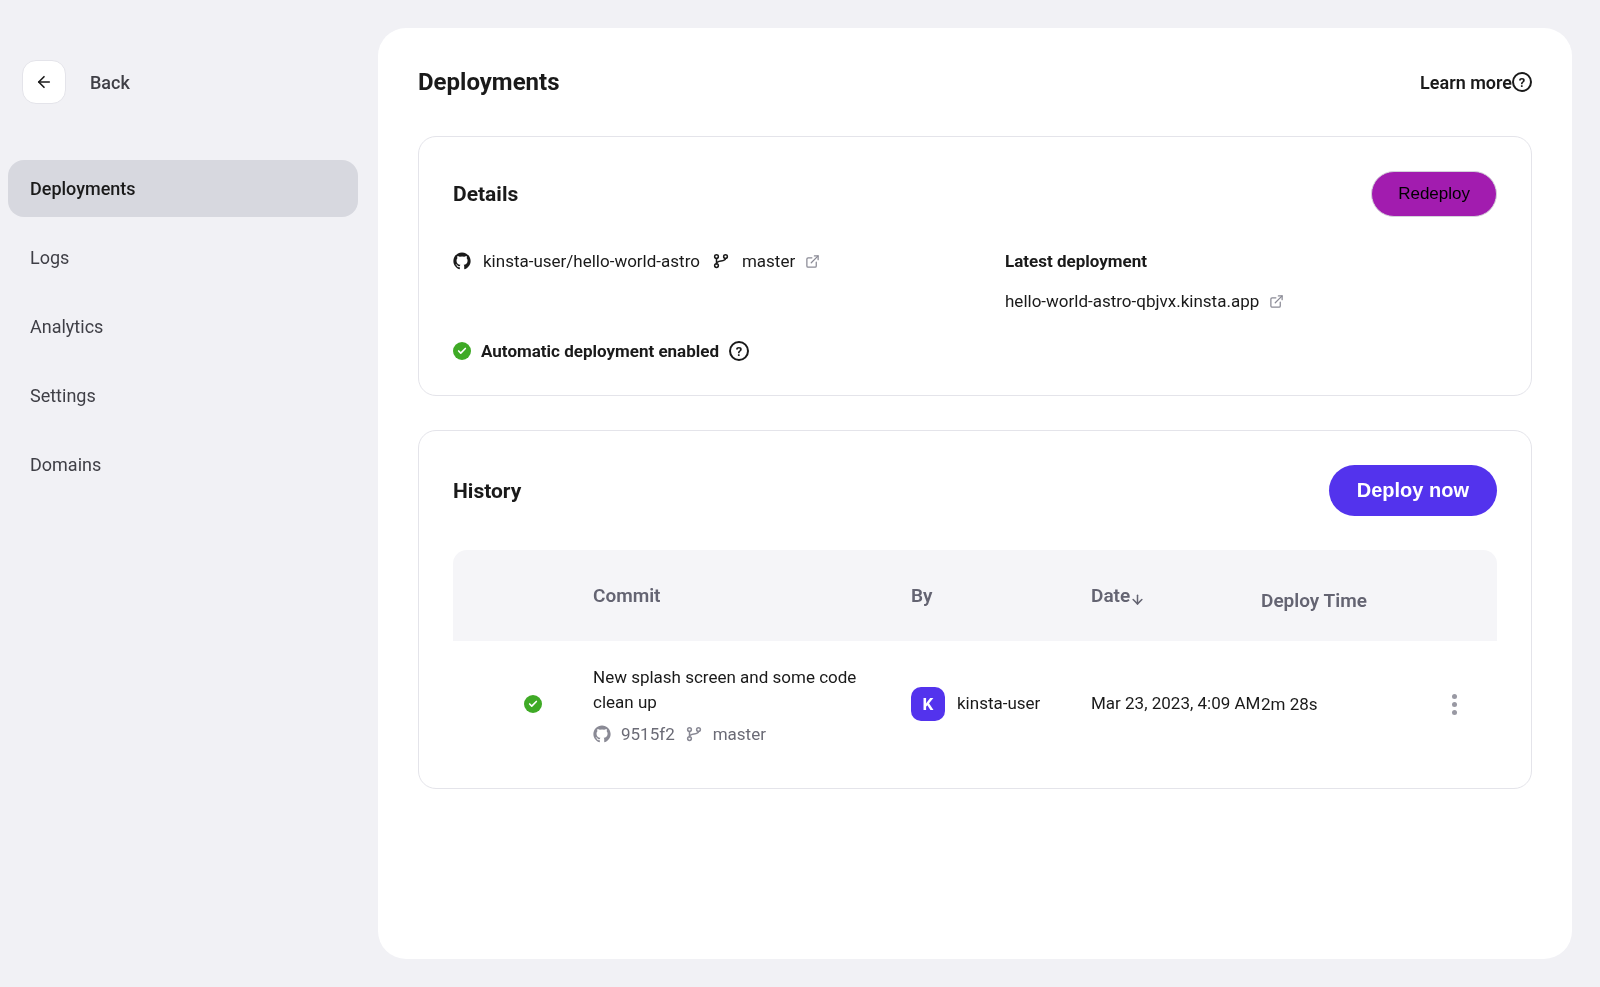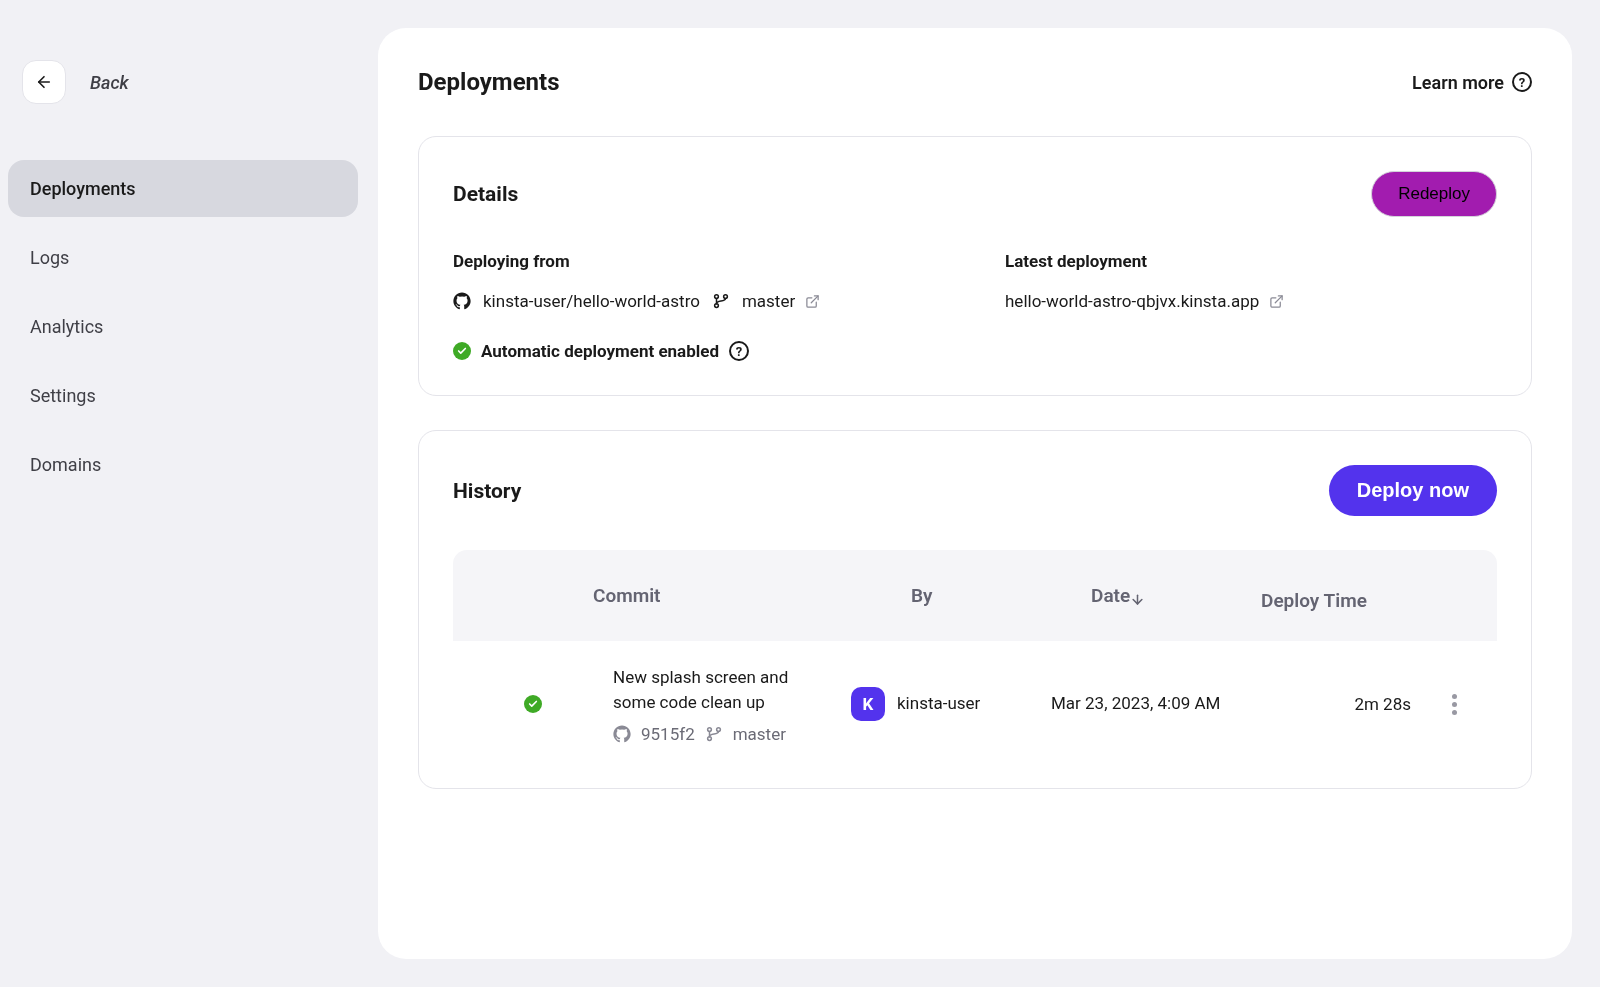--- a/index.html
+++ b/index.html
@@ -16,21 +16,20 @@
       width: 378px;
       padding: 60px 20px 20px 8px;
       flex-shrink: 0;
     }
     .back-row {
       display: flex;
       align-items: center;
       gap: 24px;
       padding-left: 14px;
       margin-bottom: 56px;
-      font-style: italic;
     }
     .back-btn {
       width: 44px; height: 44px;
       border-radius: 14px;
       border: 1px solid #e4e4ea;
       background: #fff;
       display: flex; align-items: center; justify-content: center;
       cursor: pointer;
     }
     .back-label { font-size: 18px; color: #3f3f46; font-weight: 500; }
@@ -58,21 +57,21 @@
       height: 100%;
     }
     .header-row {
       display: flex;
       justify-content: space-between;
       align-items: center;
       margin-bottom: 40px;
     }
     .page-title { font-size: 24px; font-weight: 700; }
     .learn-more {
-      display: flex; align-items: center; gap: 8px;
+      display: flex; align-items: center; 
       font-size: 18px; font-weight: 600;
       cursor: pointer;
     }
     .help-circle {
       width: 20px; height: 20px; border: 2px solid #1a1a1a; border-radius: 50%;
       display: inline-flex; align-items: center; justify-content: center;
       font-size: 13px; font-weight: 700;
     }
     .card {
       border: 1px solid #e4e4ea;
@@ -136,27 +135,26 @@
       display: flex;
       background: #f5f5f8;
       padding: 26px 20px;
       align-items: center;
     }
     .th { color: #646472; font-size: 19px; font-weight: 600; }
     .col-status { width: 120px; flex-shrink: 0; }
     .col-commit { flex: 1.6; padding-right: 30px; }
     .col-by { width: 180px; flex-shrink: 0; }
     .col-date { width: 170px; flex-shrink: 0; }
-    .col-time { width: 170px; flex-shrink: 0; text-align: right; }
+    .col-time { width: 170px; flex-shrink: 0; text-align: left; }
     .col-menu { width: 46px; flex-shrink: 0; text-align: center; }
     .table-row {
       display: flex;
       padding: 24px 20px 10px 20px;
       align-items: center;
-      gap: 20px;
     }
     .td { font-size: 17px; color: #1a1a1a; }
     .commit-msg { margin-bottom: 8px; line-height: 1.5; }
     .commit-meta { display: flex; align-items: center; gap: 10px; color: #6b6b76; font-size: 17px; }
     .by-cell { display: flex; align-items: center; gap: 12px; }
     .avatar {
       width: 34px; height: 34px; background: #5333ed; border-radius: 10px;
       display: flex; align-items: center; justify-content: center;
       color: #fff; font-weight: 700; font-size: 17px;
     }
@@ -205,21 +203,20 @@
       </div>
 
       <section class="card">
         <div class="card-header">
           <h2 class="card-title">Details</h2>
           <button class="btn-outline">Redeploy</button>
         </div>
 
         <div class="details-grid">
           <div class="details-col">
-            <div class="sub-label">Deploying from</div>
             <div class="repo-line">
               <svg class="icon-svg" viewBox="0 0 24 24" fill="#1a1a1a">
                   <path d="M12 .5C5.65.5.5 5.65.5 12c0 5.08 3.29 9.39 7.86 10.91.58.11.79-.25.79-.56v-2c-3.2.7-3.88-1.54-3.88-1.54-.52-1.33-1.28-1.68-1.28-1.68-1.05-.72.08-.7.08-.7 1.16.08 1.77 1.19 1.77 1.19 1.03 1.77 2.71 1.26 3.37.96.1-.75.4-1.26.73-1.55-2.56-.29-5.25-1.28-5.25-5.68 0-1.26.45-2.28 1.19-3.09-.12-.29-.52-1.47.11-3.06 0 0 .97-.31 3.18 1.18a11 11 0 0 1 5.79 0c2.21-1.49 3.18-1.18 3.18-1.18.63 1.59.23 2.77.11 3.06.74.81 1.19 1.83 1.19 3.09 0 4.41-2.7 5.38-5.27 5.67.41.36.78 1.06.78 2.14v3.17c0 .31.21.68.8.56C20.22 21.38 23.5 17.07 23.5 12 23.5 5.65 18.35.5 12 .5z"></path>
                 </svg>
               <a class="link-out">
                 <span>kinsta-user/hello-world-astro</span>
               </a>
               <svg class="icon-svg" viewBox="0 0 24 24" fill="none" stroke="#1a1a1a" stroke-width="2" stroke-linecap="round" stroke-linejoin="round">
                   <circle cx="6" cy="6" r="2.5"></circle>
                   <circle cx="18" cy="6" r="2.5"></circle>

